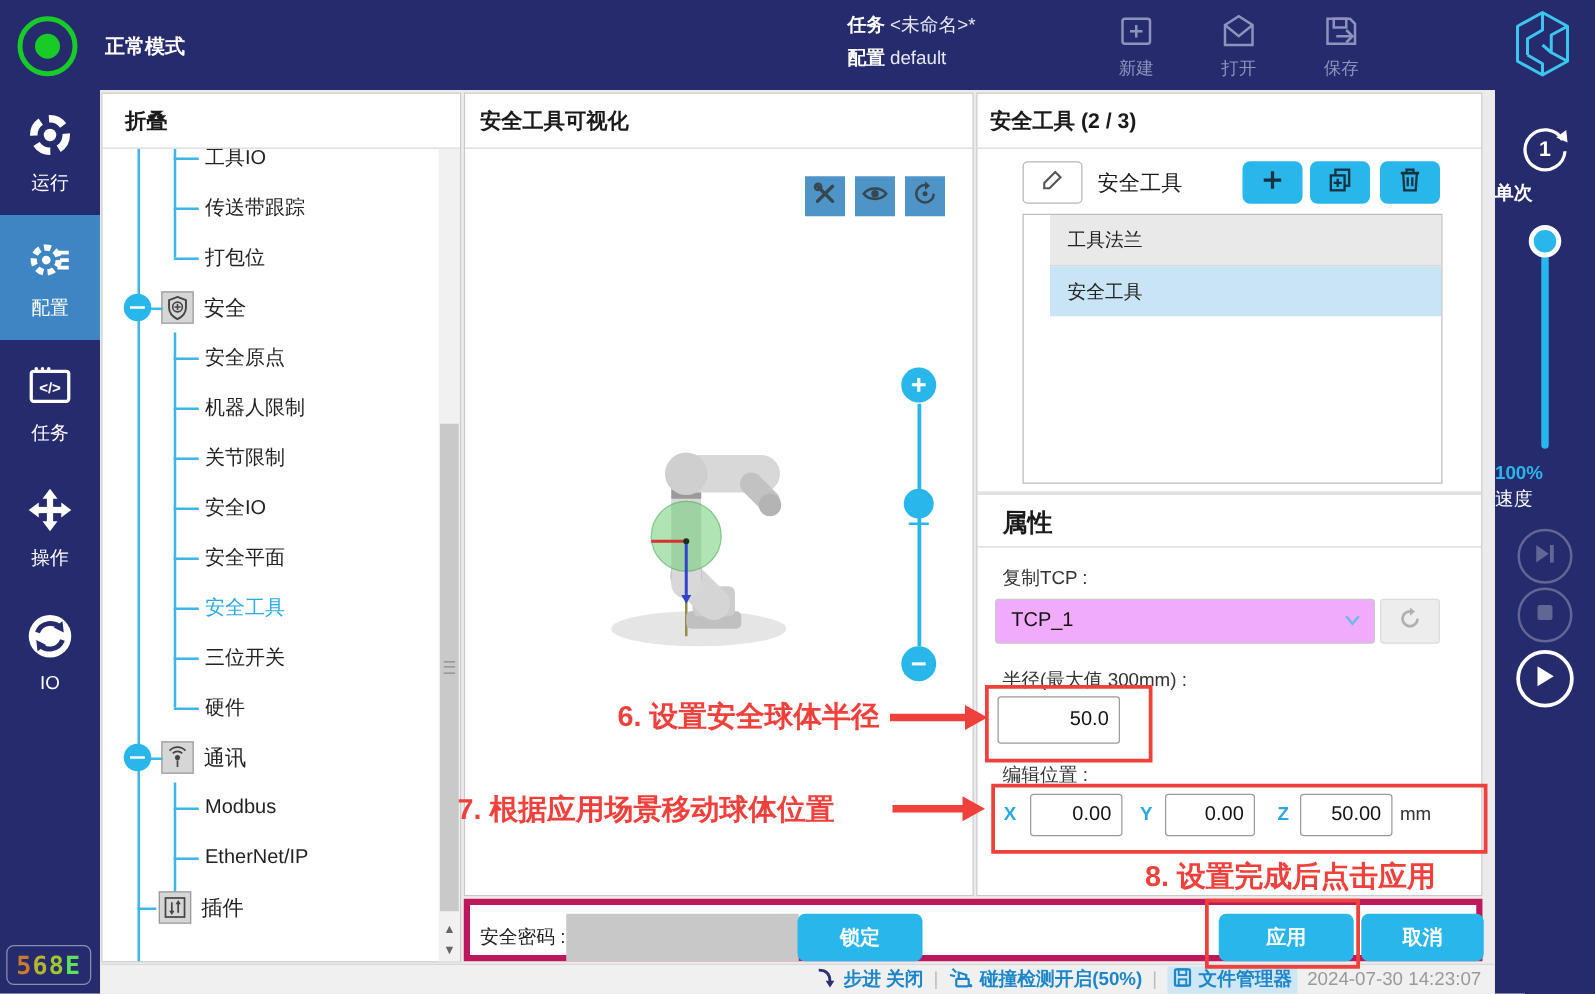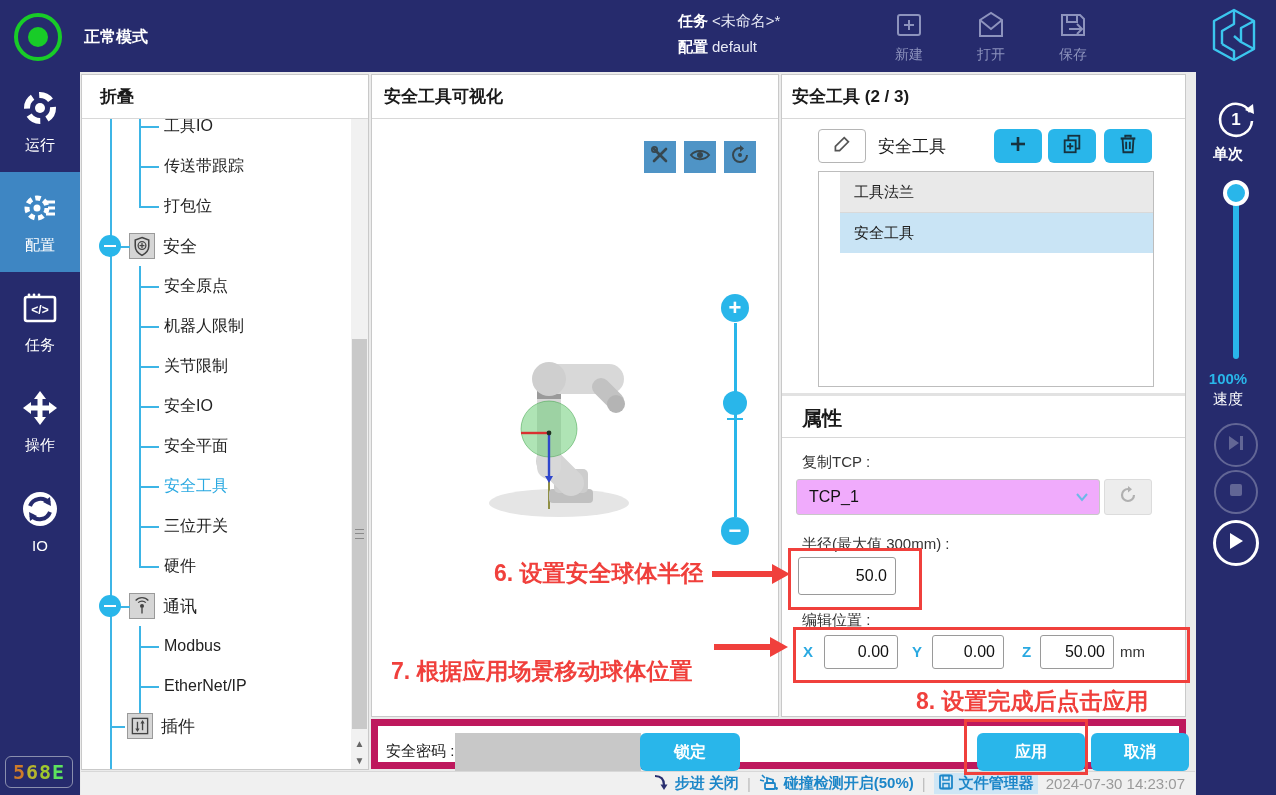--- a/index.html
+++ b/index.html
@@ -82,33 +82,33 @@
   .sec-divider{position:absolute;left:0;top:318px;width:100%;height:3px;background:#e2e2e2;}
   .props-title{position:absolute;left:20px;top:330px;font-size:20px;font-weight:bold;color:#1a1a1a;}
   .props-divider{position:absolute;left:0;top:362px;width:100%;height:1px;background:#d8d8d8;}
   .fld-label{position:absolute;font-size:15px;color:#333;}
   .dropdown{position:absolute;left:14px;top:404px;width:304px;height:36px;border:1px solid #c8c8c8;border-radius:3px;background:#f0abfc;display:flex;align-items:center;box-sizing:border-box;cursor:pointer;}
   .dropdown .dd-text{padding-left:12px;font-size:16px;color:#111;flex:1;}
   .refresh-btn{position:absolute;left:322px;top:404px;width:48px;height:36px;background:#ededed;border:1px solid #dcdcdc;border-radius:3px;display:flex;align-items:center;justify-content:center;box-sizing:border-box;}
   .num-input{border:1px solid #9a9a9a;border-radius:3px;font-size:16px;color:#111;text-align:right;padding:0 8px;box-sizing:border-box;background:#fff;font-family:inherit;}
   .axis-lbl{position:absolute;top:568px;font-size:15px;font-weight:bold;color:#2aa9e1;}
 
-  #bottom-controls{left:371px;top:719px;width:815px;height:50px;background:#fff;border:7px solid #be185d;box-sizing:border-box;}
+  #bottom-controls{left:371px;top:719px;width:815px;height:50px;background:#fff;border:5px solid #be185d;box-sizing:border-box;}
   .pwd-label{position:absolute;left:8px;top:16px;font-size:15px;color:#222;}
   .pwd-input{position:absolute;left:77px;top:7px;width:182px;height:36px;background:#c8c8c8;border:none;}
   .cyan-btn{position:absolute;top:7px;height:38px;background:#29b6ea;border:none;border-radius:6px;color:#fff;font-size:16px;font-weight:bold;cursor:pointer;font-family:inherit;}
 
   #status-bar{left:81px;top:771px;width:1114px;height:24px;background:#f0f0f0;border-top:1px solid #d8d8d8;display:flex;align-items:center;justify-content:flex-end;gap:8px;padding-right:10px;box-sizing:border-box;font-size:15px;}
   .st-item{display:flex;align-items:center;gap:5px;color:#1c86c8;font-weight:bold;}
   .st-sep{color:#bcbcbc;font-weight:normal;}
   .st-fm{background:#cfe6f5;padding:1px 4px;}
   .st-time{color:#9a9a9a;font-weight:normal;}
 
   #right-sidebar{left:1196px;top:72px;width:80px;height:723px;background:#262b6d;}
-  .rs-label{position:absolute;width:64px;text-align:center;color:#fff;font-size:15px;font-weight:bold;}
+  .rs-label{position:absolute;width:64px;color:#fff;font-size:15px;font-weight:bold;}
   .speed-track{position:absolute;left:37px;top:123px;width:6px;height:164px;background:#29b6ea;border-radius:3px;}
   .speed-handle{position:absolute;left:27px;top:108px;width:18px;height:18px;border-radius:50%;background:#29b6ea;border:4px solid #fff;cursor:pointer;}
   .rs-circle{position:absolute;left:18px;width:44px;height:44px;border-radius:50%;border:2px solid rgba(255,255,255,0.28);display:flex;align-items:center;justify-content:center;box-sizing:border-box;}
   .rs-circle.bright{border:3px solid #fff;left:17px;width:46px;height:46px;cursor:pointer;}
 
   
   #annotations{left:0;top:0;width:1276px;height:795px;pointer-events:none;z-index:50;}
   .red-box{position:absolute;border:3px solid #f0403c;}
   .red-text{position:absolute;color:#f0403c;font-size:23px;font-weight:bold;white-space:nowrap;}
   .arrow-line{position:absolute;height:6px;background:#f0403c;}
@@ -522,20 +522,20 @@
         </svg></span>
   </div>
 </div>
 
 <div id="annotations" class="abs">
   <div class="red-text" style="left:494px;top:558px;">6. 设置安全球体半径</div>
   <div class="arrow-line" style="left:712px;top:571px;width:62px;"></div>
   <div class="arrow-head" style="left:772px;top:564px;"></div>
   <div class="red-box" style="left:788px;top:548px;width:128px;height:56px;"></div>
 
-  <div class="red-text" style="left:391px;top:632px;margin-top:24px;">7. 根据应用场景移动球体位置</div>
+  <div class="red-text" style="left:366px;top:632px;">7. 根据应用场景移动球体位置</div>
   <div class="arrow-line" style="left:714px;top:644px;width:58px;"></div>
   <div class="arrow-head" style="left:770px;top:637px;"></div>
   <div class="red-box" style="left:793px;top:627px;width:391px;height:50px;"></div>
 
   <div class="red-text" style="left:916px;top:686px;">8. 设置完成后点击应用</div>
   <div class="red-box" style="left:964px;top:719px;width:118px;height:50px;"></div>
 </div>
 
 </body></html>

